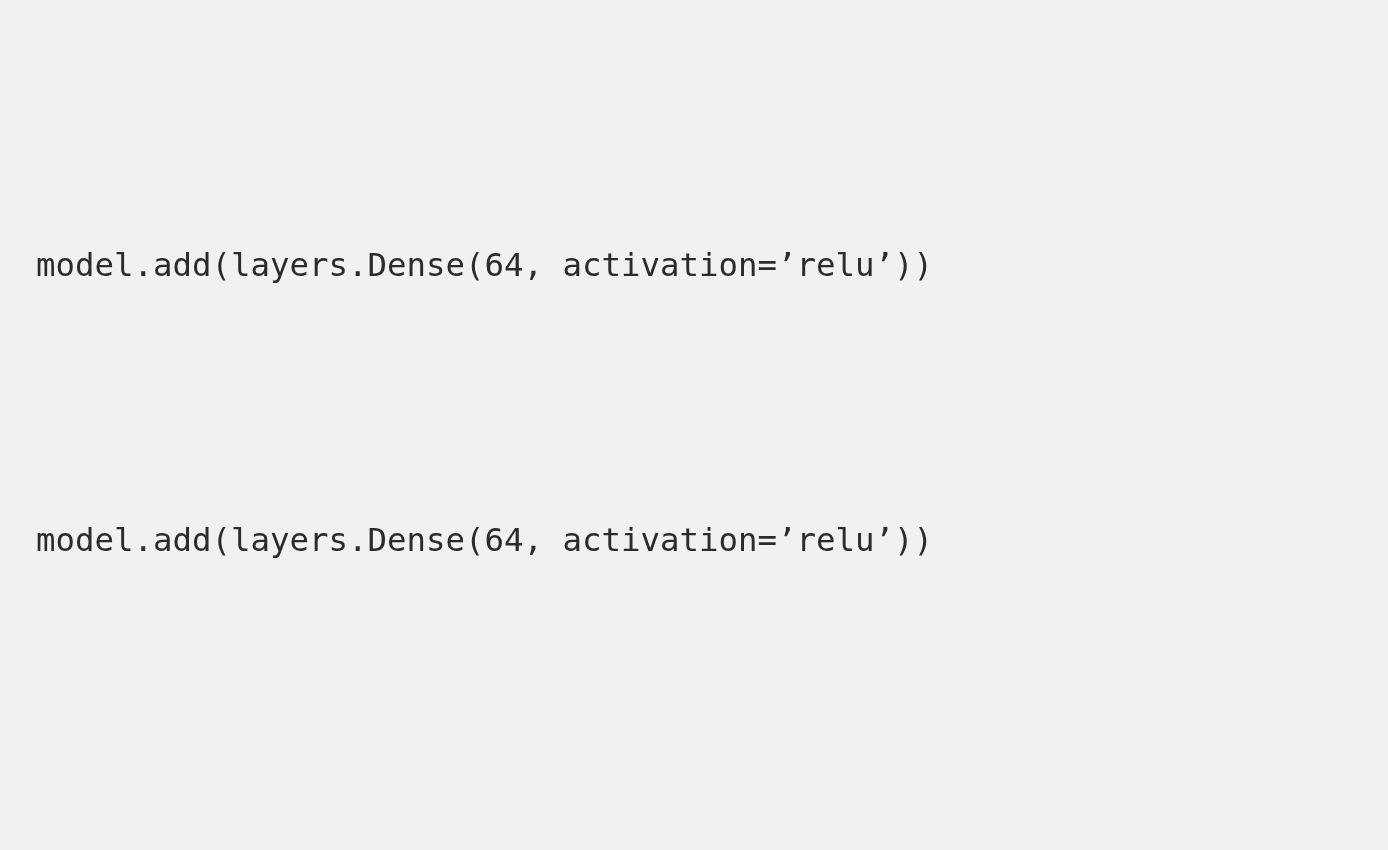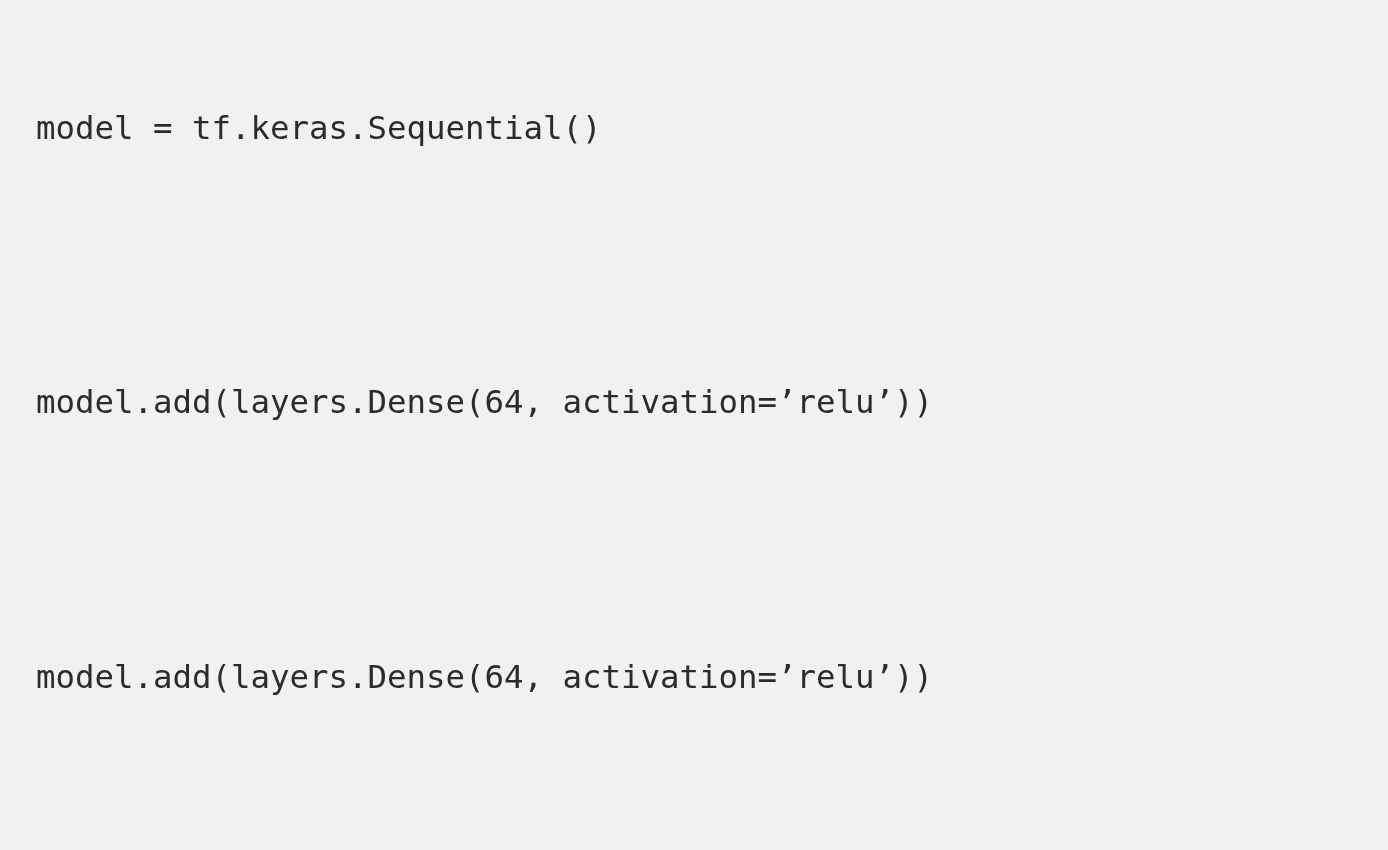--- a/index.html
+++ b/index.html
@@ -44,21 +44,20 @@
   }
   .line.blank {
     color: transparent;
   }
 </style>
 </head>
 <body>
 
 <div id="page">
   <div class="code-block">
-    <span class="line">model = tf.keras.Sequential()</span>
     <span class="line blank"> </span>
     <span class="line">model.add(layers.Dense(64, activation=’relu’))</span>
     <span class="line blank"> </span>
     <span class="line">model.add(layers.Dense(64, activation=’relu’))</span>
     <span class="line blank"> </span>
     
     
     
     
     

